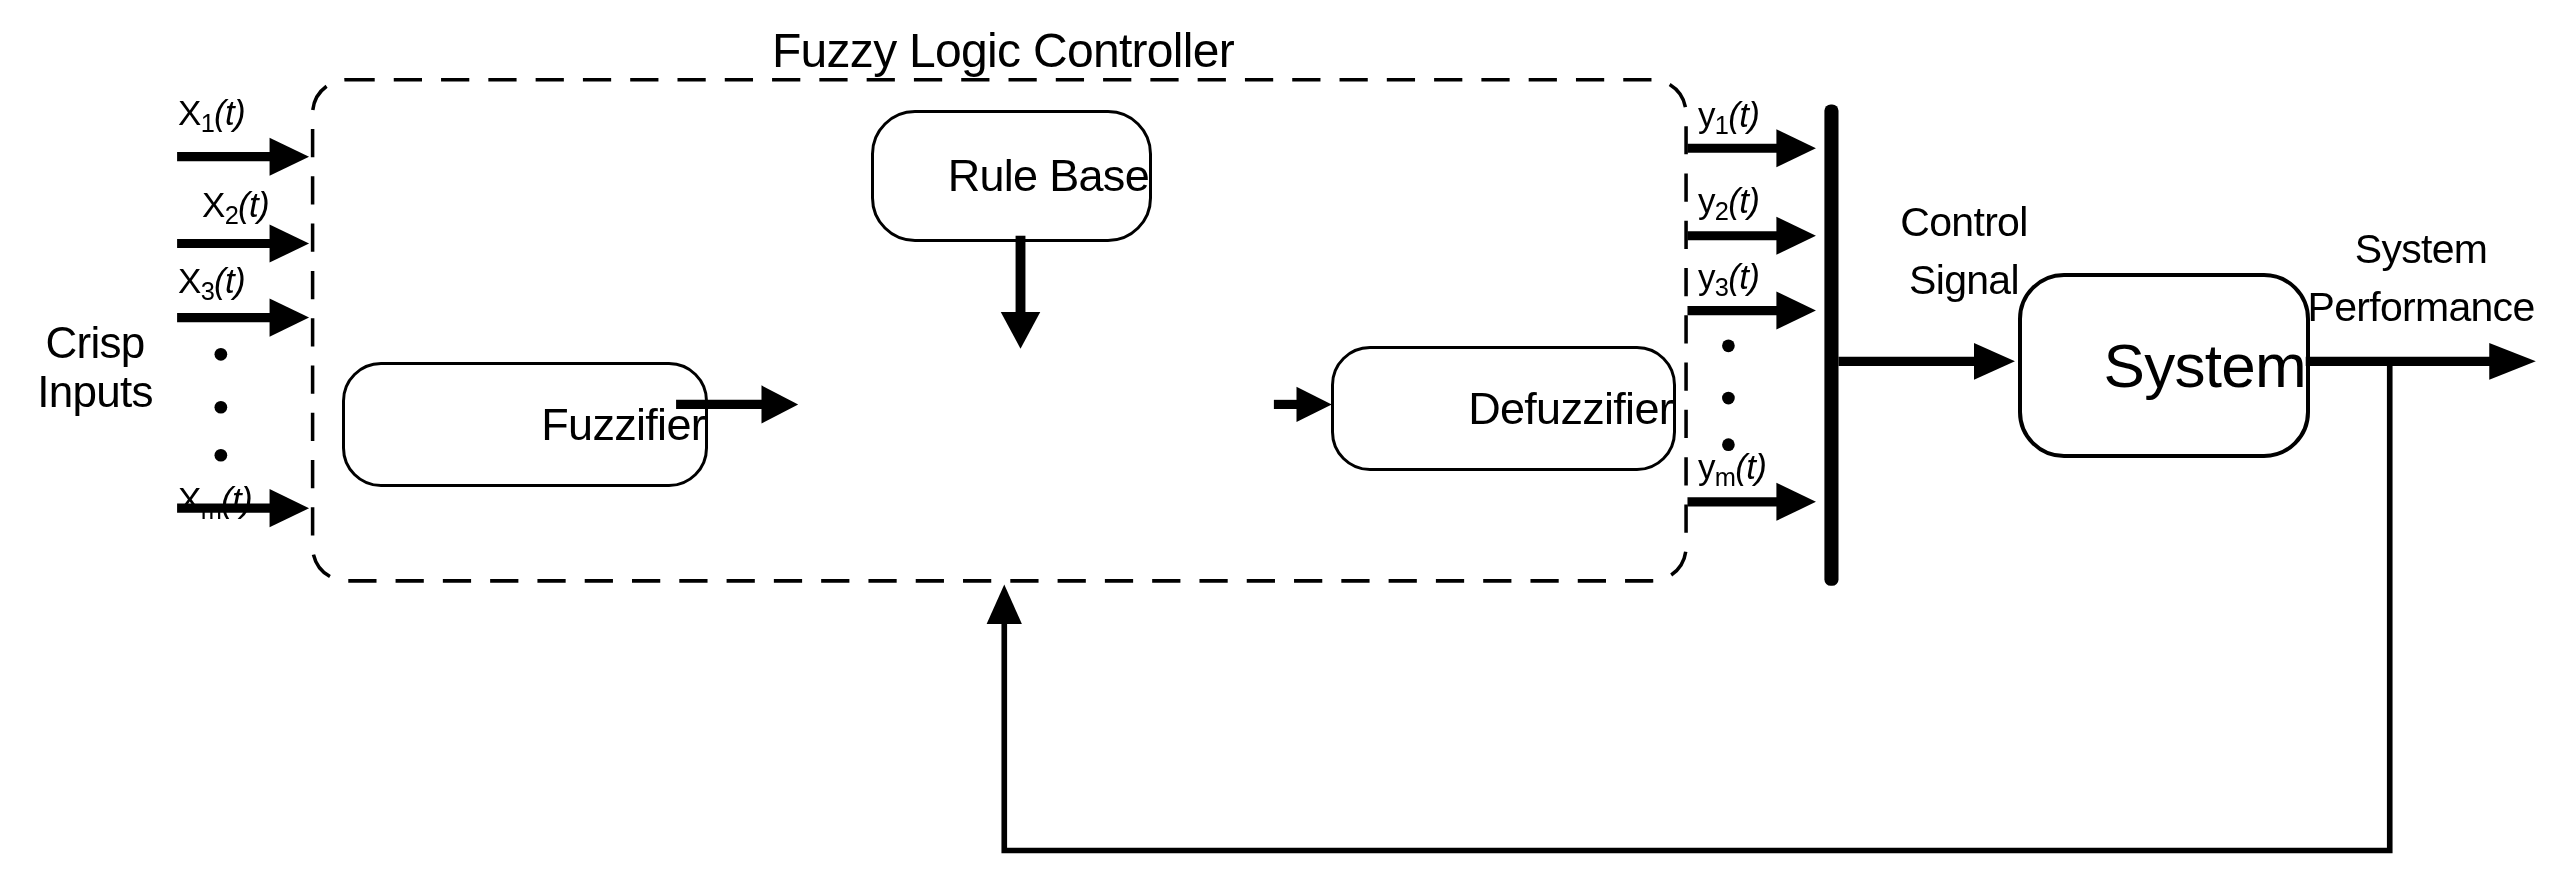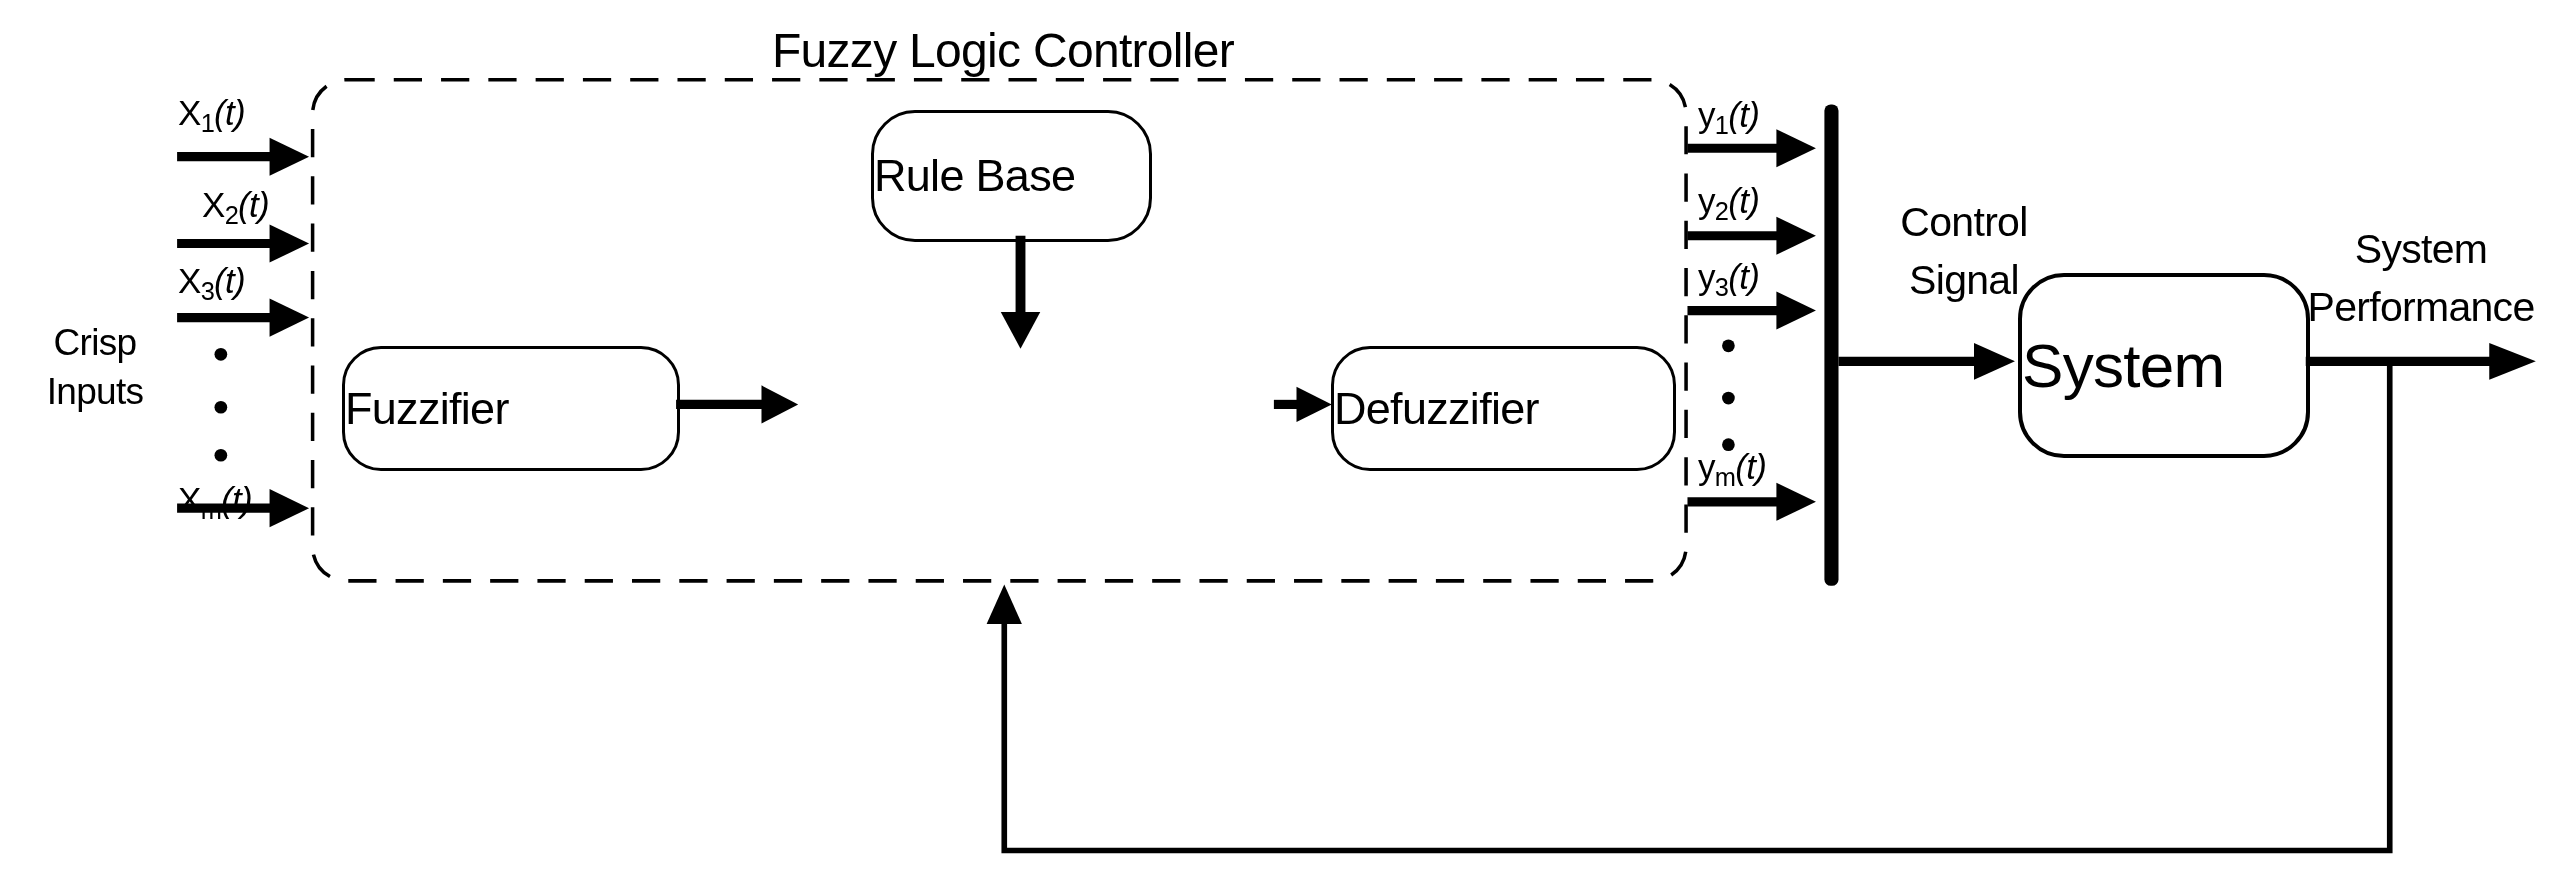--- a/index.html
+++ b/index.html
@@ -8,31 +8,31 @@
     background:#ffffff;color:#000;
     font-family:"Liberation Sans", sans-serif;
   }
   #stage{position:absolute;inset:0;}
   svg#connectors{position:absolute;left:0;top:0;}
   svg#connectors line, svg#connectors polyline{stroke:#000;fill:none;}
   svg#connectors polygon, svg#connectors circle{fill:#000;stroke:none;}
 
   .box{
     position:absolute;border:3.5px solid #000;border-radius:39px;
-    background:transparent;display:flex;align-items:center;justify-content:flex-start;
+    background:transparent;display:flex;align-items:center;justify-content:flex-end;
     font-size:45px;letter-spacing:-0.7px;white-space:nowrap;
   }
   .box.system{border-width:4.2px;border-radius:46px;font-size:62px;}
 
   .center-label{
     position:absolute;transform:translate(-50%,-50%);
     text-align:center;white-space:nowrap;letter-spacing:-0.7px;
   }
   .title{font-size:48px;margin-top:8px;}
-  .side-label{font-size:37px;line-height:49px;}
+  .side-label{font-size:44px;line-height:49px;}
   .mid-label{font-size:41px;line-height:58px;}
   .side-label span, .mid-label span{display:block;}
 
   .sig{
     position:absolute;transform:translateY(-50%);
     font-size:35px;white-space:nowrap;letter-spacing:-0.7px;
   }
   .sig sub{font-size:25.4px;line-height:0;vertical-align:-7px;}
   .sig .it{font-style:italic;}
 </style>
@@ -140,21 +140,21 @@
   <div class="sig" style="left:178px;top:281px;">
     <span>X</span><sub>3</sub><span class="it">(t)</span>
   </div>
   <div class="sig" style="left:178px;top:500px;">
     <span>X</span><sub>m</sub><span class="it">(t)</span>
   </div>
 
   <div class="box" style="left:871px;top:110px;width:275px;height:126px;border-radius:44px;">
     <span>Rule Base</span>
   </div>
-  <div class="box" style="left:342px;top:346px;width:332px;height:119px;">
+  <div class="box" style="left:342px;top:362px;width:332px;height:119px;padding-left:28px;">
     <span>Fuzzifier</span>
   </div>
   <div class="box" style="left:1331px;top:346px;width:339px;height:119px;">
     <span>Defuzzifier</span>
   </div>
   <div class="box system" style="left:2018px;top:273px;width:284px;height:177px;">
     <span>System</span>
   </div>
 
   <div class="sig" style="left:1698px;top:115px;">

